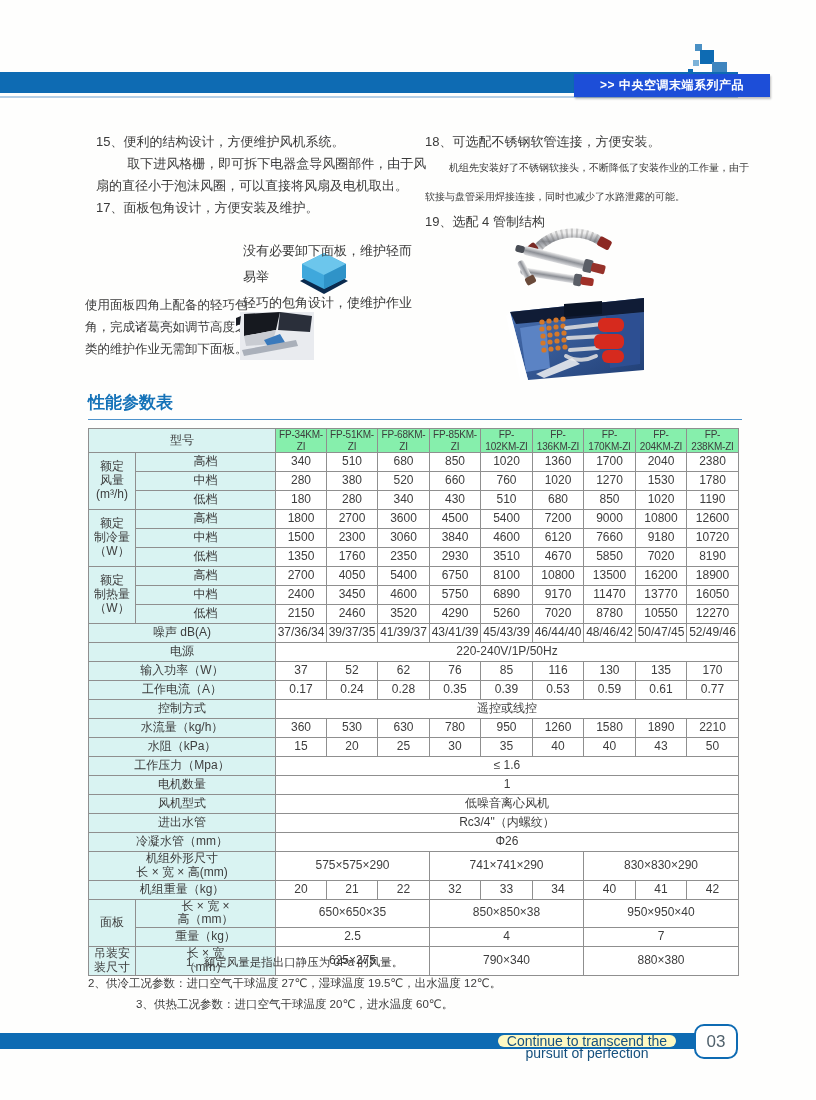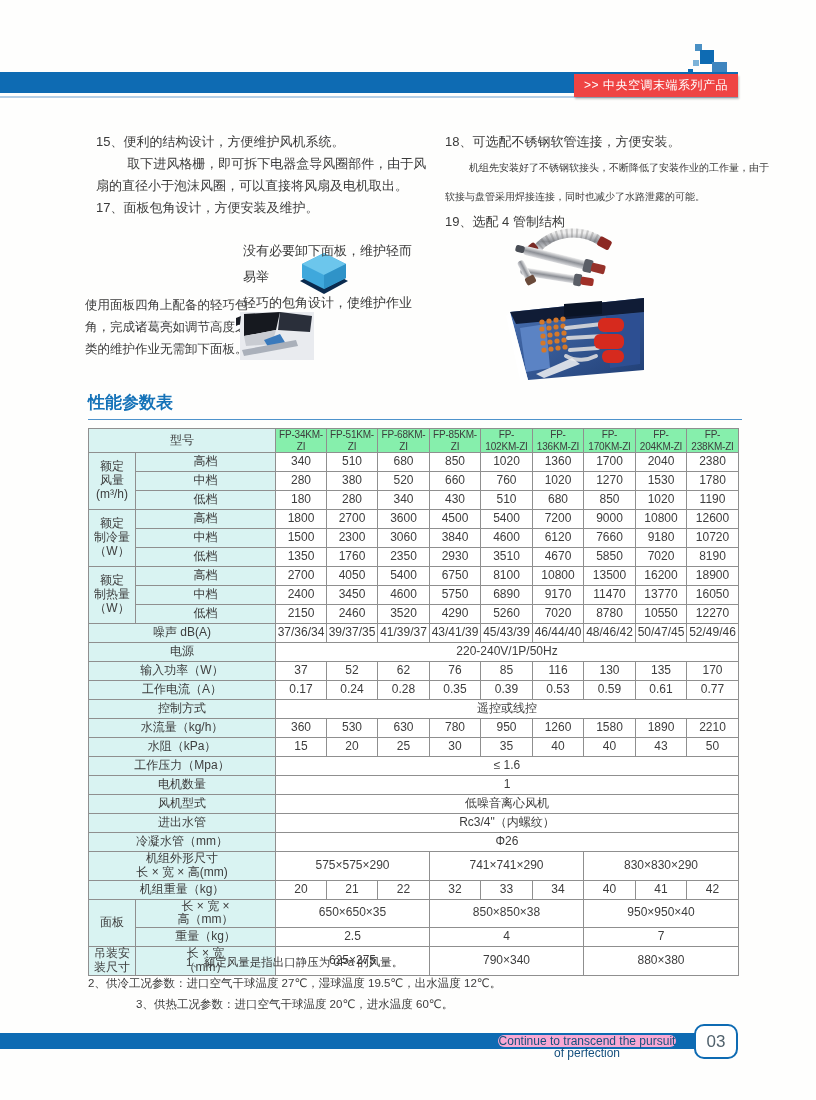--- a/index.html
+++ b/index.html
@@ -5,28 +5,28 @@
   html,body{margin:0;padding:0;background:#ffffff;}
   .page{
     position:relative;width:816px;height:1100px;margin:0 auto;background:#fefefd;
     font-family:"Liberation Sans","DejaVu Sans",sans-serif;color:#3a3a3a;overflow:hidden;
   }
   
   .top-bar{position:absolute;left:0;top:72px;width:738px;height:21px;background:#0e6bb3;}
   .top-underline{position:absolute;left:0;top:96px;width:738px;height:2px;background:#b5cfe6;}
   .pixel-deco{position:absolute;left:686px;top:42px;width:46px;height:36px;}
   .top-tag{
-    position:absolute;left:574px;top:74px;width:164px;height:23px;background:#ef4444;
-    color:#ffffff;font-size:12px;font-weight:normal;line-height:23px;text-align:center;letter-spacing:0.5px;
+    position:absolute;left:574px;top:74px;width:196px;height:23px;background:#1d4ed8;
+    color:#ffffff;font-size:12px;font-weight:bold;line-height:23px;text-align:center;letter-spacing:0.5px;
     box-shadow:1px 2px 2px rgba(0,0,0,0.25);
   }
   
   .feat-col{position:absolute;top:131px;font-size:13px;line-height:22px;}
   .feat-col.left{left:96px;width:338px;}
-  .feat-col.right{left:425px;width:326px;margin-left:20px;}
+  .feat-col.right{left:425px;width:326px;}
   .feat{margin:0;padding-left:2.4em;text-indent:-2.4em;}
   .feat-detail{margin:0;text-indent:2.4em;}
   .feat-detail.tight{font-size:10px;line-height:29px;}
   
   .corner-pad-icon{position:absolute;left:298px;top:251px;width:52px;height:46px;}
   .corner-note{position:absolute;left:85px;top:294px;width:172px;font-size:12.5px;line-height:22px;margin:0;}
   .panel-note{position:absolute;left:243px;top:238px;width:170px;font-size:13px;line-height:26px;margin:0;}
   .small-photo{position:absolute;left:236px;top:310px;width:78px;height:50px;}
   .hose-photo{position:absolute;left:508px;top:226px;width:110px;height:66px;}
   .cutaway-photo{position:absolute;left:506px;top:298px;width:138px;height:82px;}
@@ -42,22 +42,22 @@
   }
   table.perf td.label,table.perf td.group,table.perf td.sub{background:#d9f3f2;}
   table.perf td.model{background:#86efac;font-size:10px;letter-spacing:-0.2px;}
   table.perf td.label{font-size:12px;}
   
   .footnotes{position:absolute;left:88px;top:952px;font-size:11.5px;line-height:21px;color:#3a3a3a;text-align:center;}
   .footnotes p{margin:0;}
   
   .bottom-bar{position:absolute;left:0;top:1033px;width:731px;height:16px;background:#0e6bb3;}
   .slogan-pill{
-    position:absolute;left:498px;top:1035px;width:178px;height:12px;background:#f9a8d4;border-radius:6px;
-    font-size:12px;line-height:12px;text-align:center;color:#15507e;
+    position:absolute;left:498px;top:1035px;width:178px;height:12px;background:#fef9c3;border-radius:6px;
+    font-size:14px;line-height:12px;text-align:center;color:#15507e;
   }
   .page-badge{
     position:absolute;left:694px;top:1024px;width:40px;height:31px;background:#ffffff;
     border:2px solid #0e6bb3;border-radius:10px;text-align:center;font-size:17px;line-height:31px;color:#50616c;
   }
 </style>
 </head>
 <body>
 
 <div class="page">

